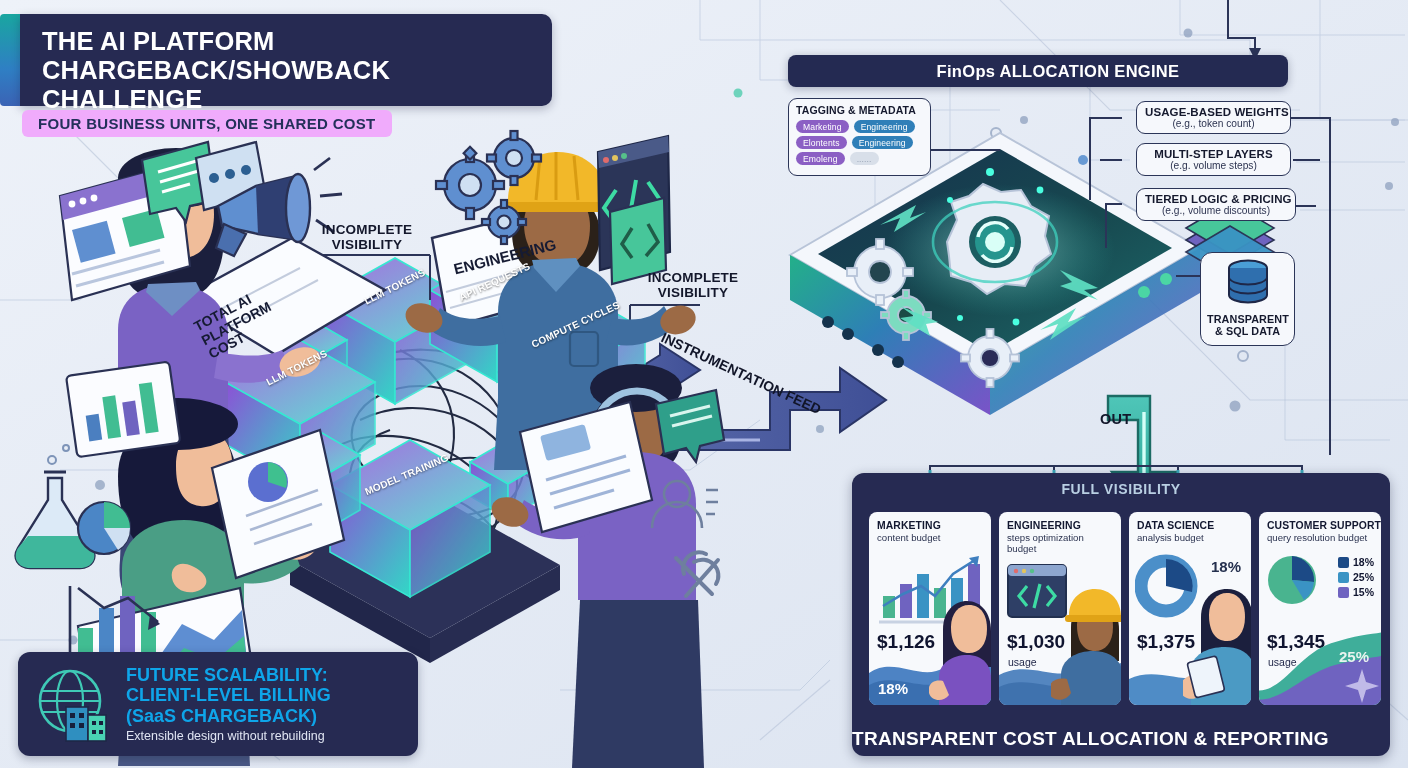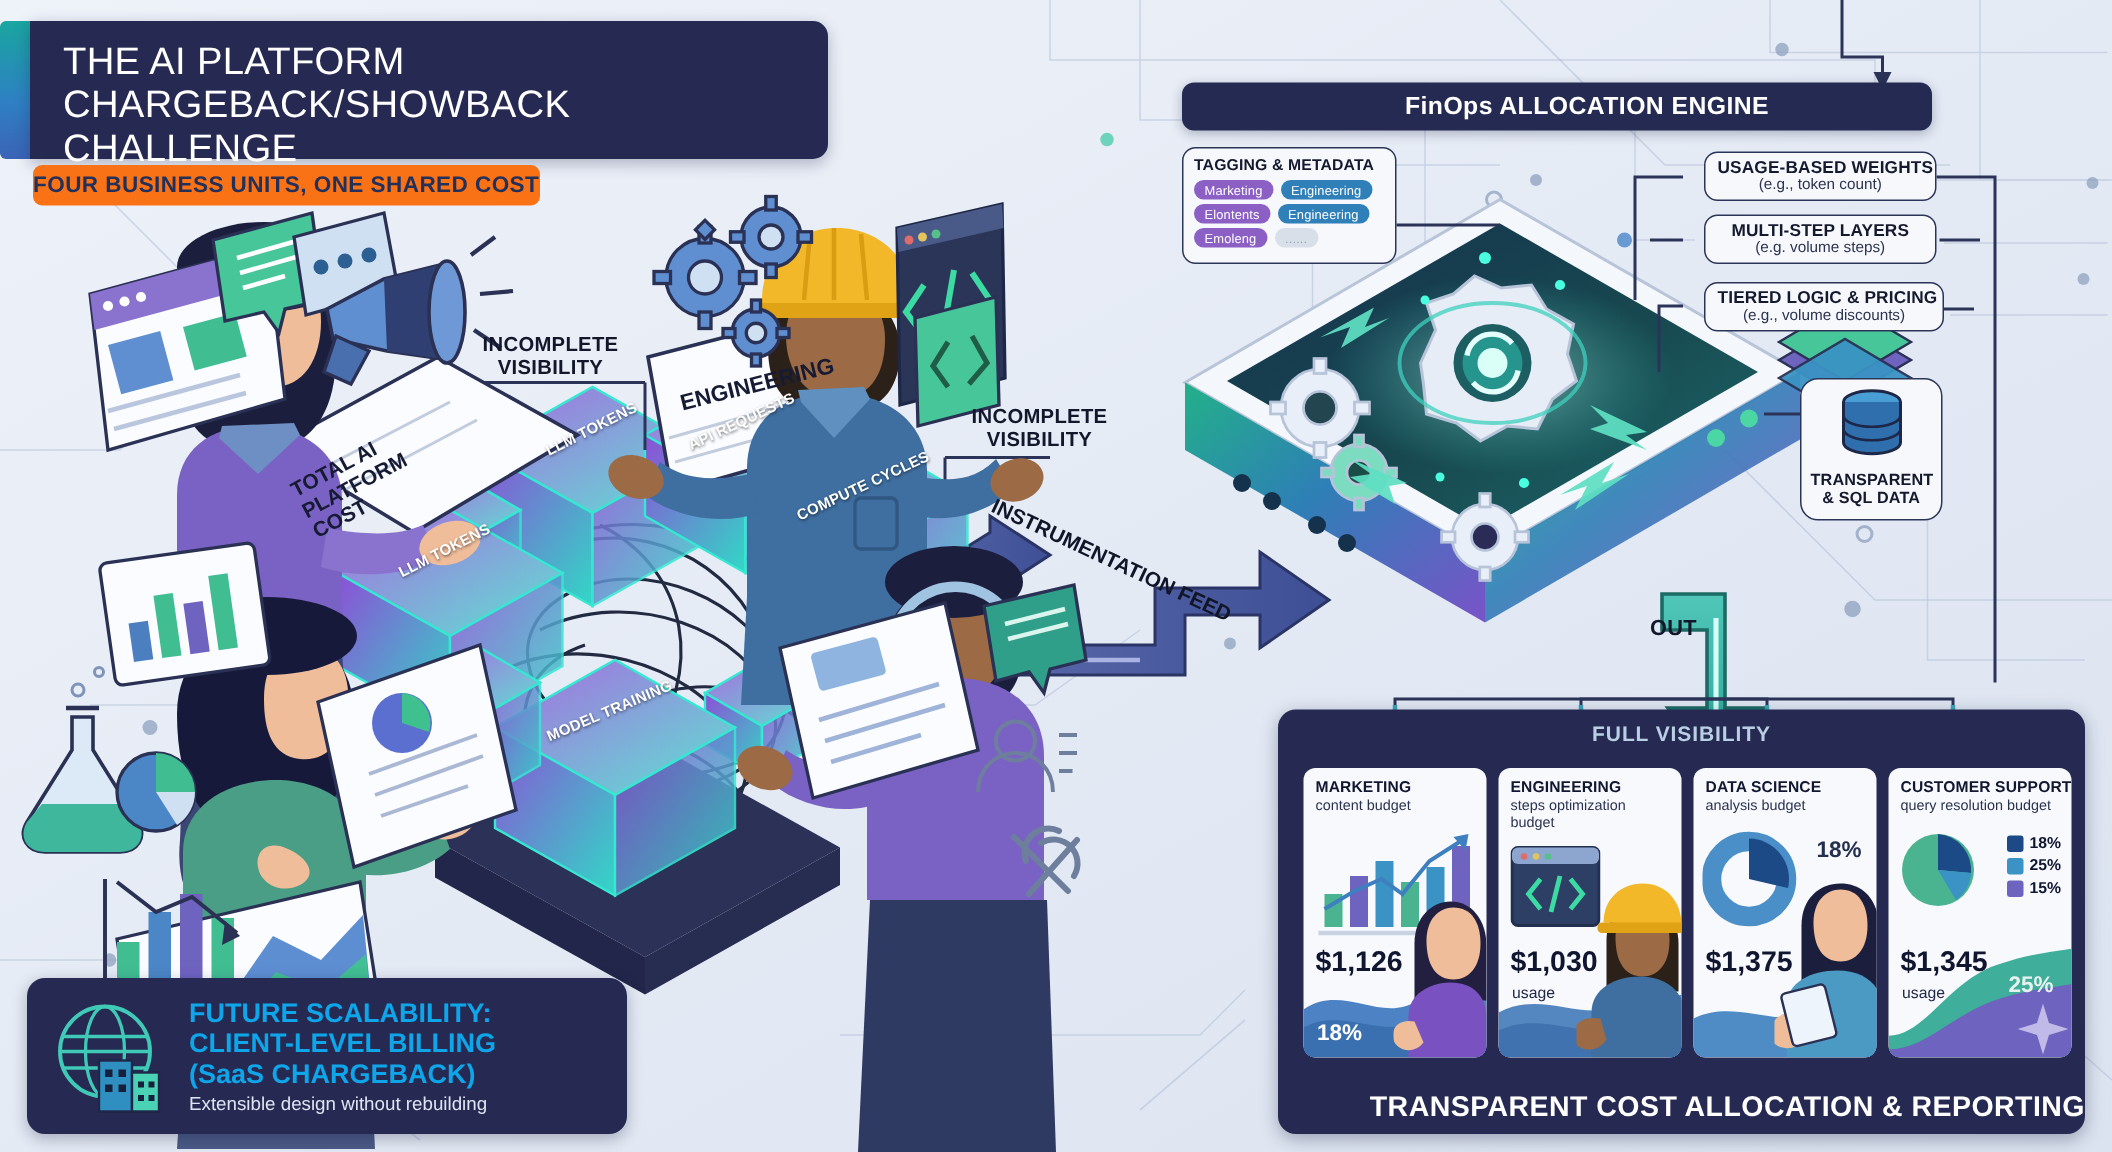--- a/index.html
+++ b/index.html
@@ -13,24 +13,24 @@
 
   
   .bg-svg { position:absolute; inset:0; width:1408px; height:768px; }
 
   
   .hdr-wrap { position:absolute; left:0; top:14px; width:552px; height:92px; display:flex; }
   .hdr-accent { width:20px; border-radius:4px 0 0 4px;
     background:linear-gradient(180deg,#19a6a0 0%,#2f7fc4 60%,#3b63b5 100%); }
   .hdr-box { flex:1; background:#262a52; border-radius:0 10px 10px 0;
     padding:13px 18px 10px 22px; box-shadow:0 3px 10px rgba(20,25,60,.28); }
-  .hdr-box h1 { color:#fff; font-size:25.5px; line-height:1.14; font-weight:normal;
+  .hdr-box h1 { color:#fff; font-size:25.5px; line-height:1.14; font-weight:bold;
     letter-spacing:.2px; }
   .sub-band { position:absolute; left:22px; top:110px; height:27px;
-    background:#f97316; border-radius:6px; padding:0 0;
+    background:#f0abfc; border-radius:6px; padding:0 16px;
     display:flex; align-items:center; }
   .sub-band span { color:#23305a; font-size:15px; font-weight:bold; letter-spacing:.3px; }
 
   
   .engine-title { position:absolute; left:788px; top:55px; width:500px; height:32px;
     background:#242a52; border-radius:8px; display:flex; align-items:center;
     justify-content:center; box-shadow:0 2px 8px rgba(20,25,60,.3); }
   .engine-title span { color:#fff; font-size:16.5px; font-weight:bold; letter-spacing:.3px;padding-left:40px; }
 
   
@@ -93,21 +93,21 @@
   .card .amt { position:absolute; left:8px; bottom:52px; font-size:19px;
     font-weight:bold; color:#101530; }
   .card .amtsub { position:absolute; left:9px; bottom:37px; font-size:10.5px; color:#23294a; }
   .card .pct-badge { position:absolute; left:9px; bottom:8px; font-size:15px;
     font-weight:bold; color:#ffffff; }
   .card .pct-float { position:absolute; right:12px; bottom:40px; font-size:15px;
     font-weight:bold; color:#e8f3ef; }
   .card .pct-dark { position:absolute; right:10px; top:46px; font-size:15px;
     font-weight:bold; color:#25304e; }
   .card-wave { position:absolute; left:0; bottom:0; width:100%; height:78px; }
-  .dash-footer { position:absolute; left:0; bottom:6px; width:100%; text-align:right;
+  .dash-footer { position:absolute; left:0; bottom:6px; width:100%; text-align:left;
     color:#fff; font-size:19px; font-weight:bold; letter-spacing:.3px; }
 
   .legend { position:absolute; right:7px; top:44px; }
   .legend div { display:flex; align-items:center; gap:4px; margin-bottom:3px; }
   .legend i { width:11px; height:11px; border-radius:2px; display:block; }
   .legend span { font-size:10.5px; font-weight:bold; color:#101530; }
 </style>
 </head>
 <body>
 

